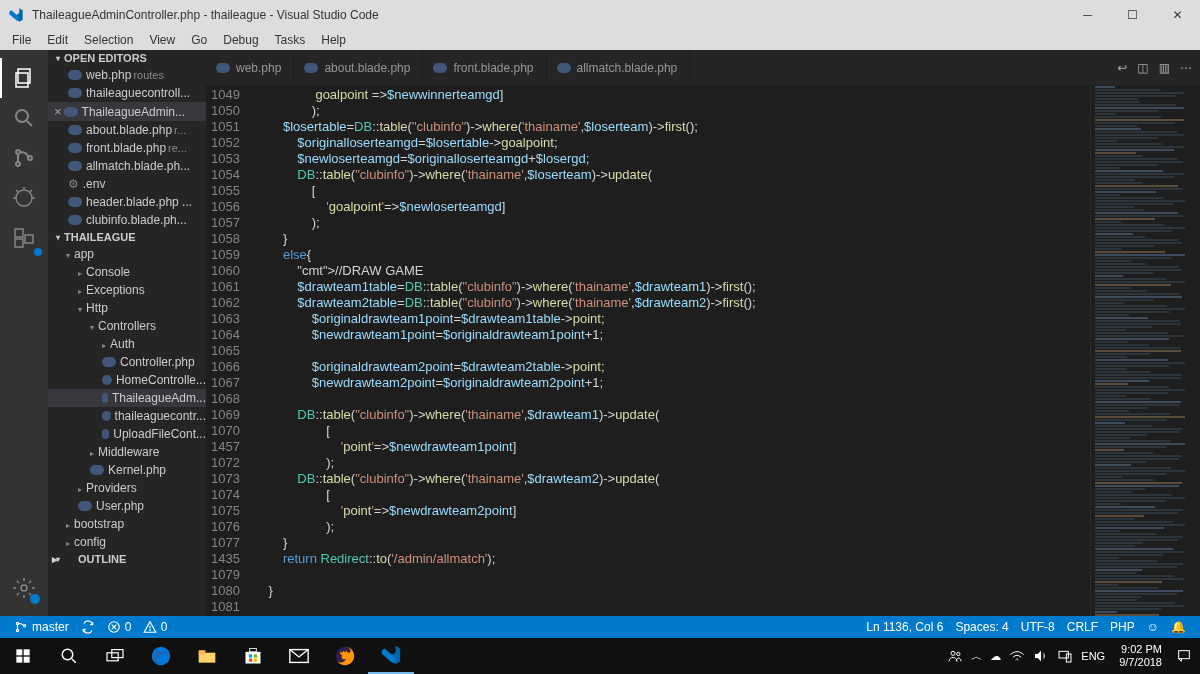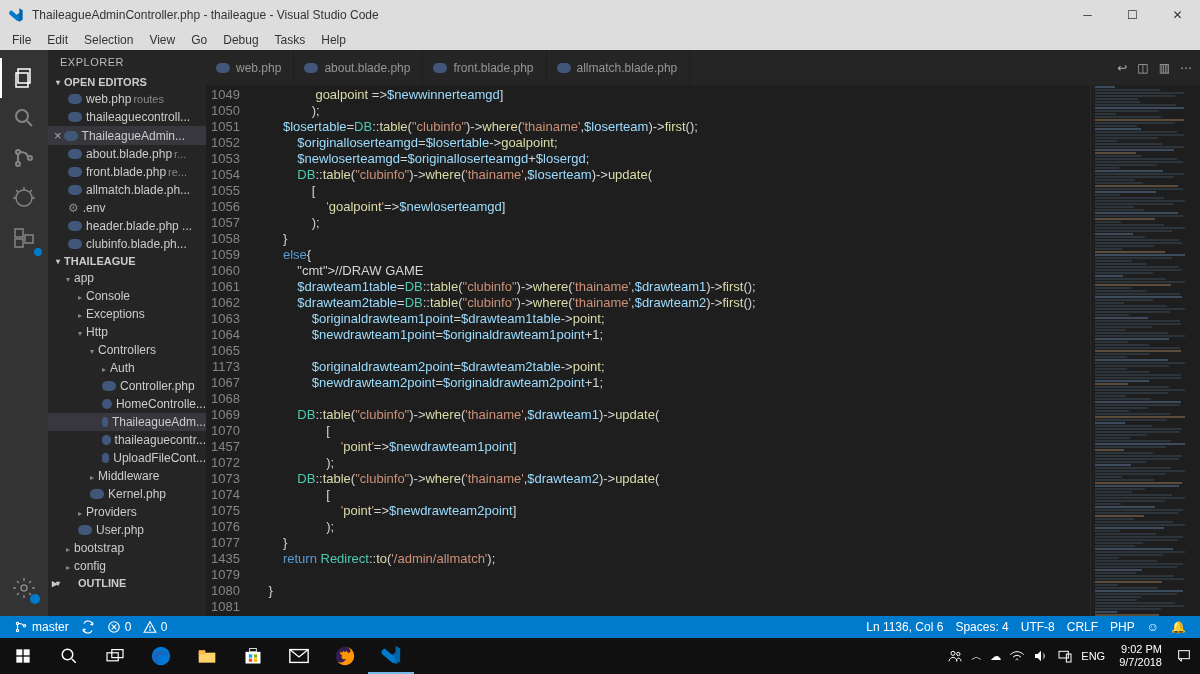--- a/index.html
+++ b/index.html
@@ -148,21 +148,20 @@
     <div class="aicon settings">
         <svg width="24" height="24" viewBox="0 0 24 24" fill="none" stroke="currentColor" stroke-width="1.5">
           <circle cx="12" cy="12" r="3"></circle>
           <path d="M12 2v3M12 19v3M4 12H1M23 12h-3M5 5l2 2M17 17l2 2M17 7l2-2M5 19l2-2"></path>
         </svg>
         <span class="badge"></span>
       </div>
   </div>
 
   <div class="sidebar">
-    <div class="sbtitle">EXPLORER</div>
     <div class="section">OPEN EDITORS</div>
     <div id="open-editors">
         <div class="item"><span class="phpicon"></span>web.php<span class="hint"> routes</span></div>
         <div class="item"><span class="phpicon"></span>thaileaguecontroll...</div>
         <div class="item active modified"><span class="phpicon"></span>ThaileagueAdmin...</div>
         <div class="item"><span class="phpicon"></span>about.blade.php<span class="hint"> r...</span></div>
         <div class="item"><span class="phpicon"></span>front.blade.php<span class="hint"> re...</span></div>
         <div class="item"><span class="phpicon"></span>allmatch.blade.ph...</div>
         <div class="item"><span style="margin-right:4px;color:#888">⚙</span>.env</div>
         <div class="item"><span class="phpicon"></span>header.blade.php ...</div>
@@ -233,21 +232,21 @@
           <div>1056</div>
           <div>1057</div>
           <div>1058</div>
           <div>1059</div>
           <div>1060</div>
           <div>1061</div>
           <div>1062</div>
           <div>1063</div>
           <div>1064</div>
           <div>1065</div>
-          <div>1173</div>
+          <div>1066</div>
           <div>1067</div>
           <div>1068</div>
           <div>1069</div>
           <div>1070</div>
           <div>1457</div>
           <div>1072</div>
           <div>1073</div>
           <div>1074</div>
           <div>1075</div>
           <div>1076</div>

